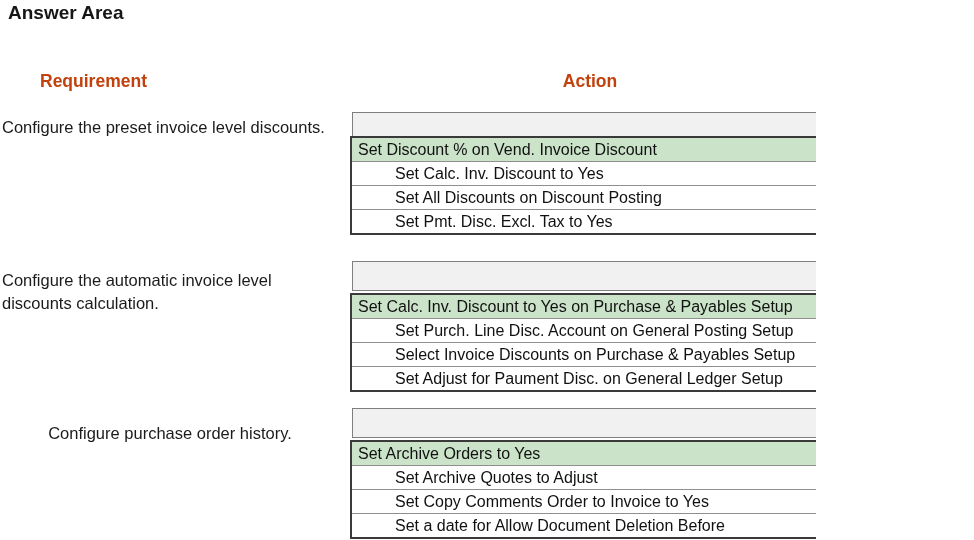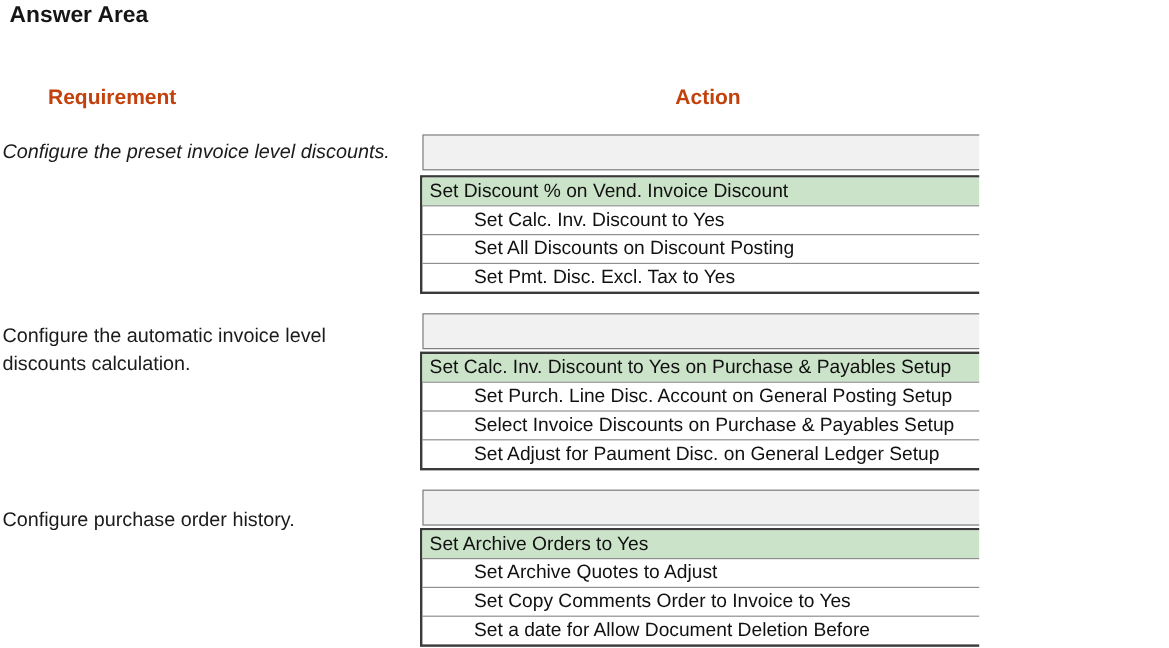--- a/index.html
+++ b/index.html
@@ -31,23 +31,23 @@
   .act-head { left: 350px; width: 480px; text-align: center; }
 
   .req {
     position: absolute;
     left: 2px;
     width: 336px;
     font-size: 16.5px;
     line-height: 23px;
     color: #1b1b1b;
   }
-  .req1 { top: 116px; font-style: italic; }
+  .req1 { top: 116px; }
   .req2 { top: 269px; }
-  .req3 { top: 422px; }
+  .req3 { top: 422px; text-align: center; }
 
   .dd {
     position: absolute;
     left: 352px;
     width: 620px;
     height: 30px;
     background: #f1f1f1;
     border: 1px solid #7f7f7f;
     box-sizing: border-box;
     display: flex;
@@ -72,21 +72,21 @@
   }
 
   .list {
     position: absolute;
     left: 350px;
     width: 622px;
     border: 2px solid #3a3a3a;
     box-sizing: border-box;
     background: #ffffff;
   }
-  .list1 { top: 146px; }
+  .list1 { top: 136px; }
   .list2 { top: 293px; }
   .list3 { top: 440px; }
   .opt {
     height: 23px;
     line-height: 23px;
     padding-left: 6px;
     font-size: 16px;
     white-space: nowrap;
     overflow: hidden;
     color: #111111;

